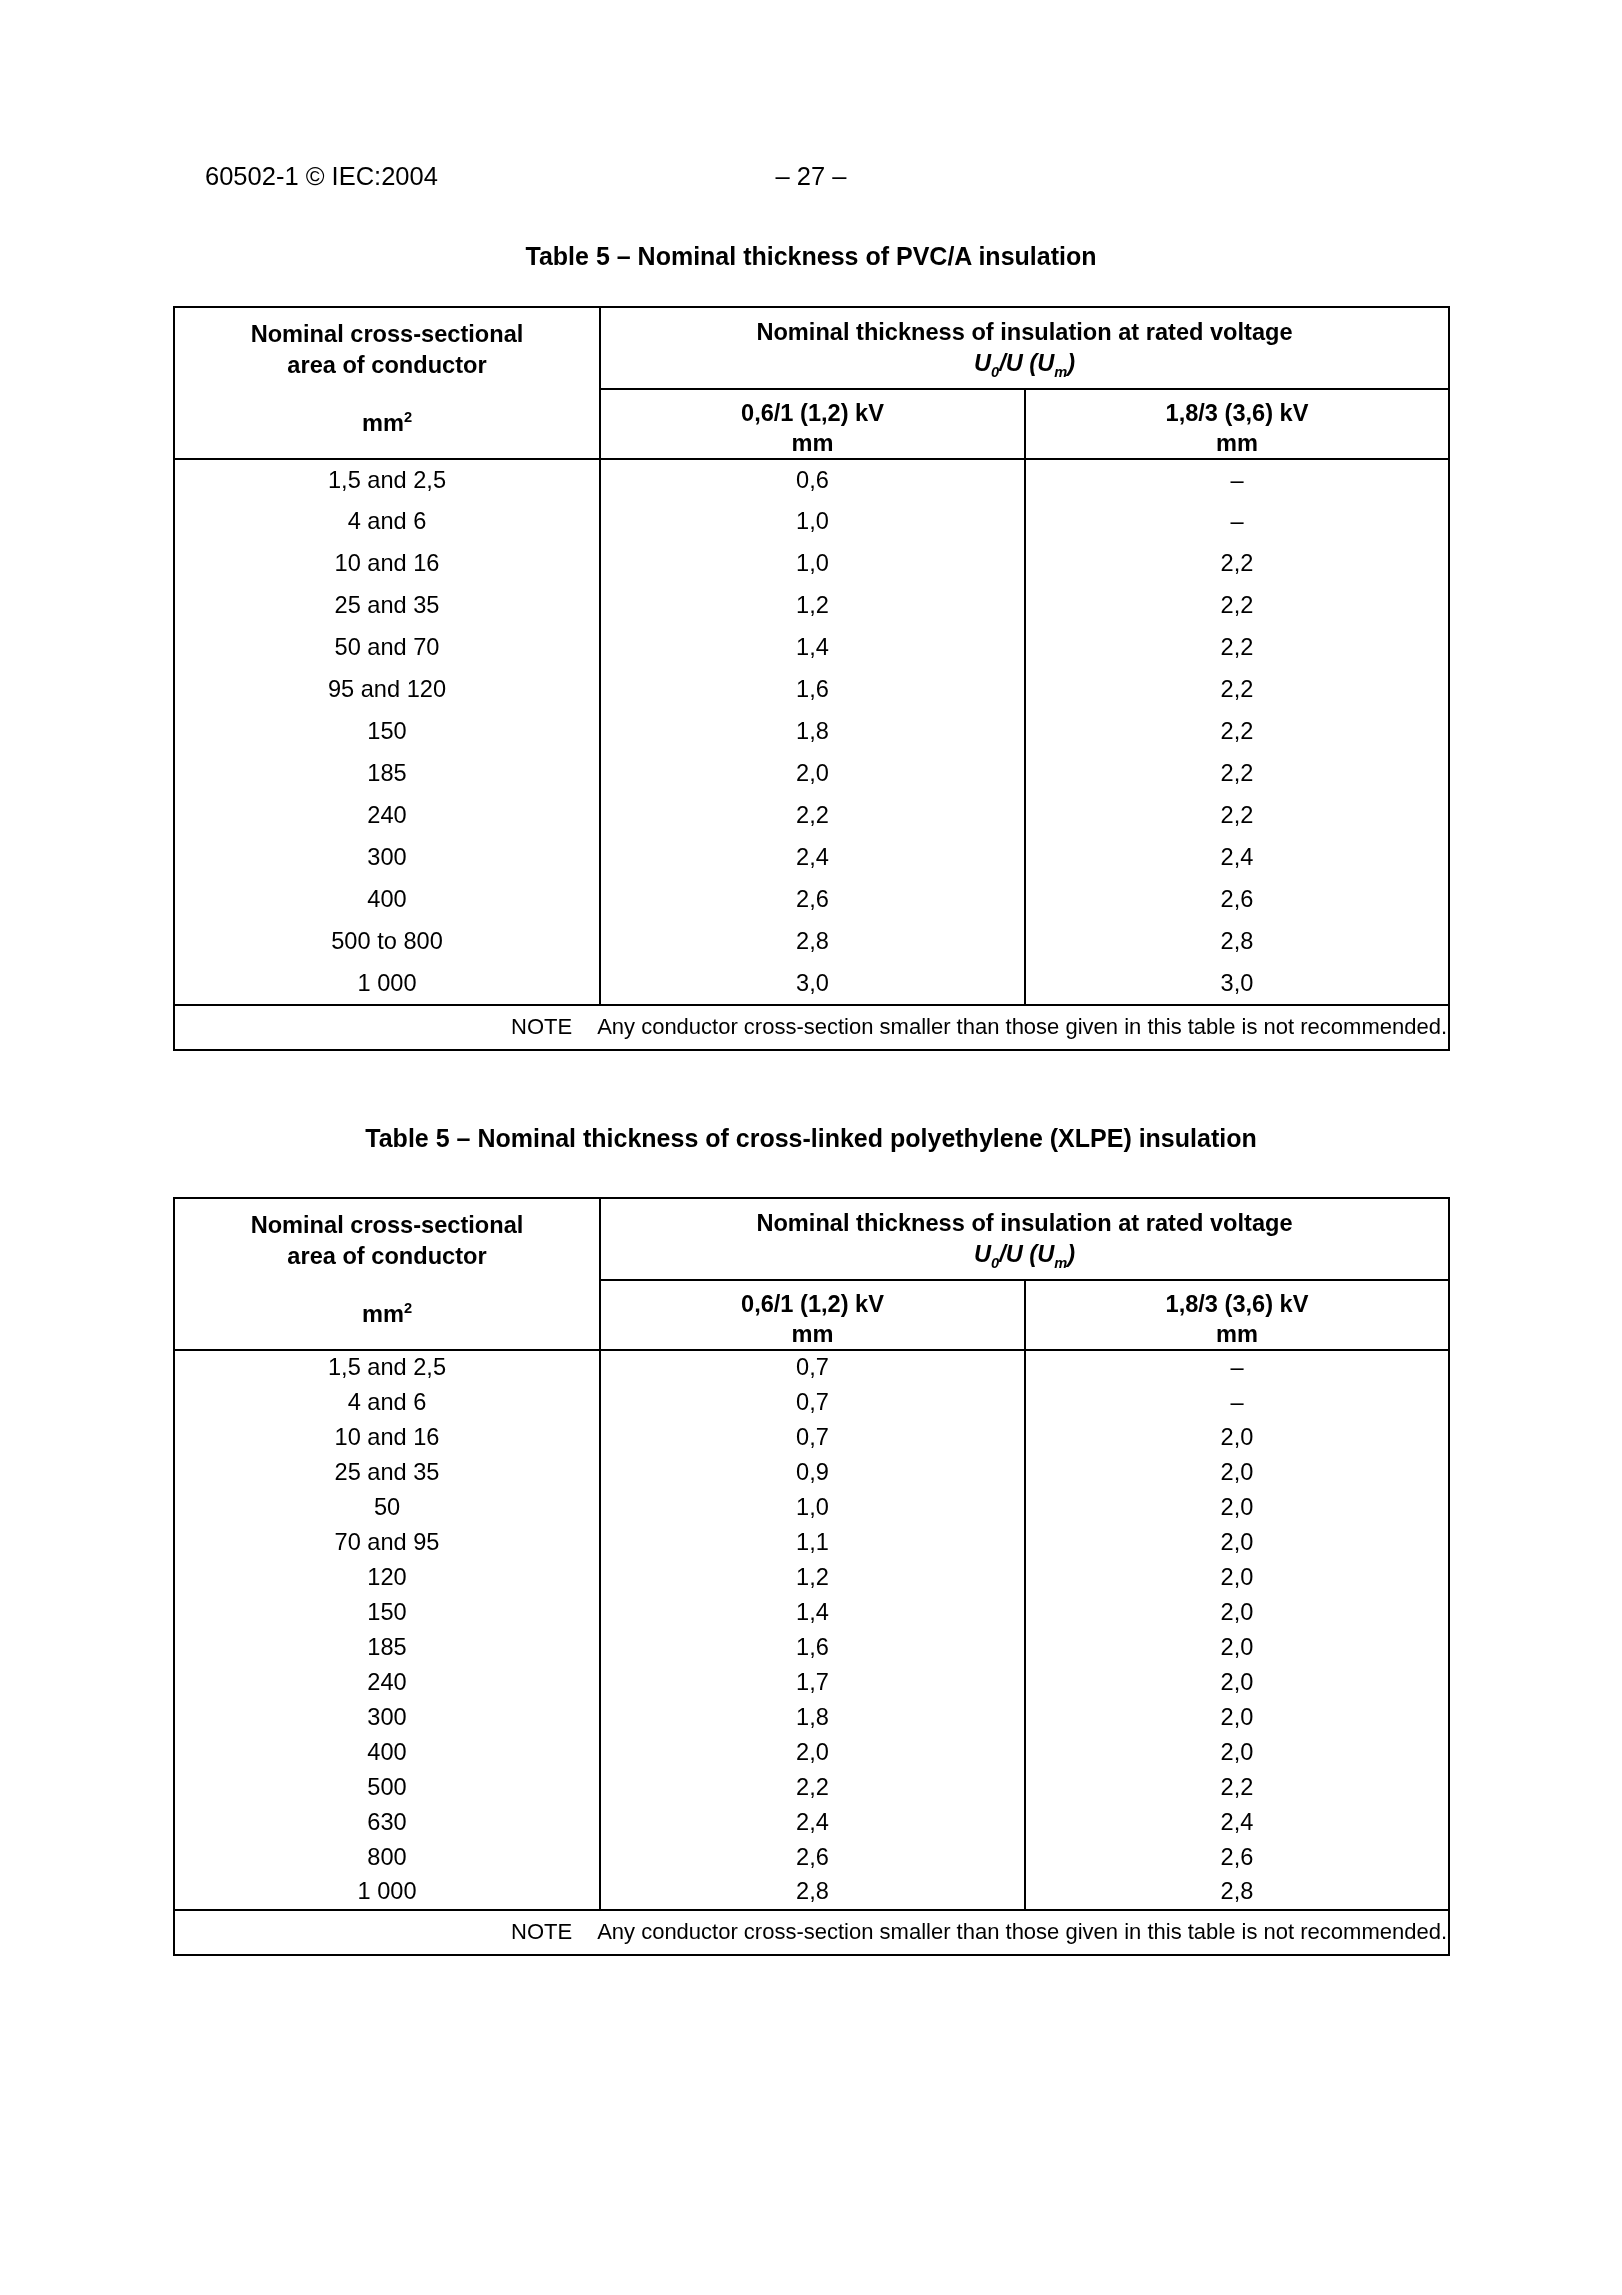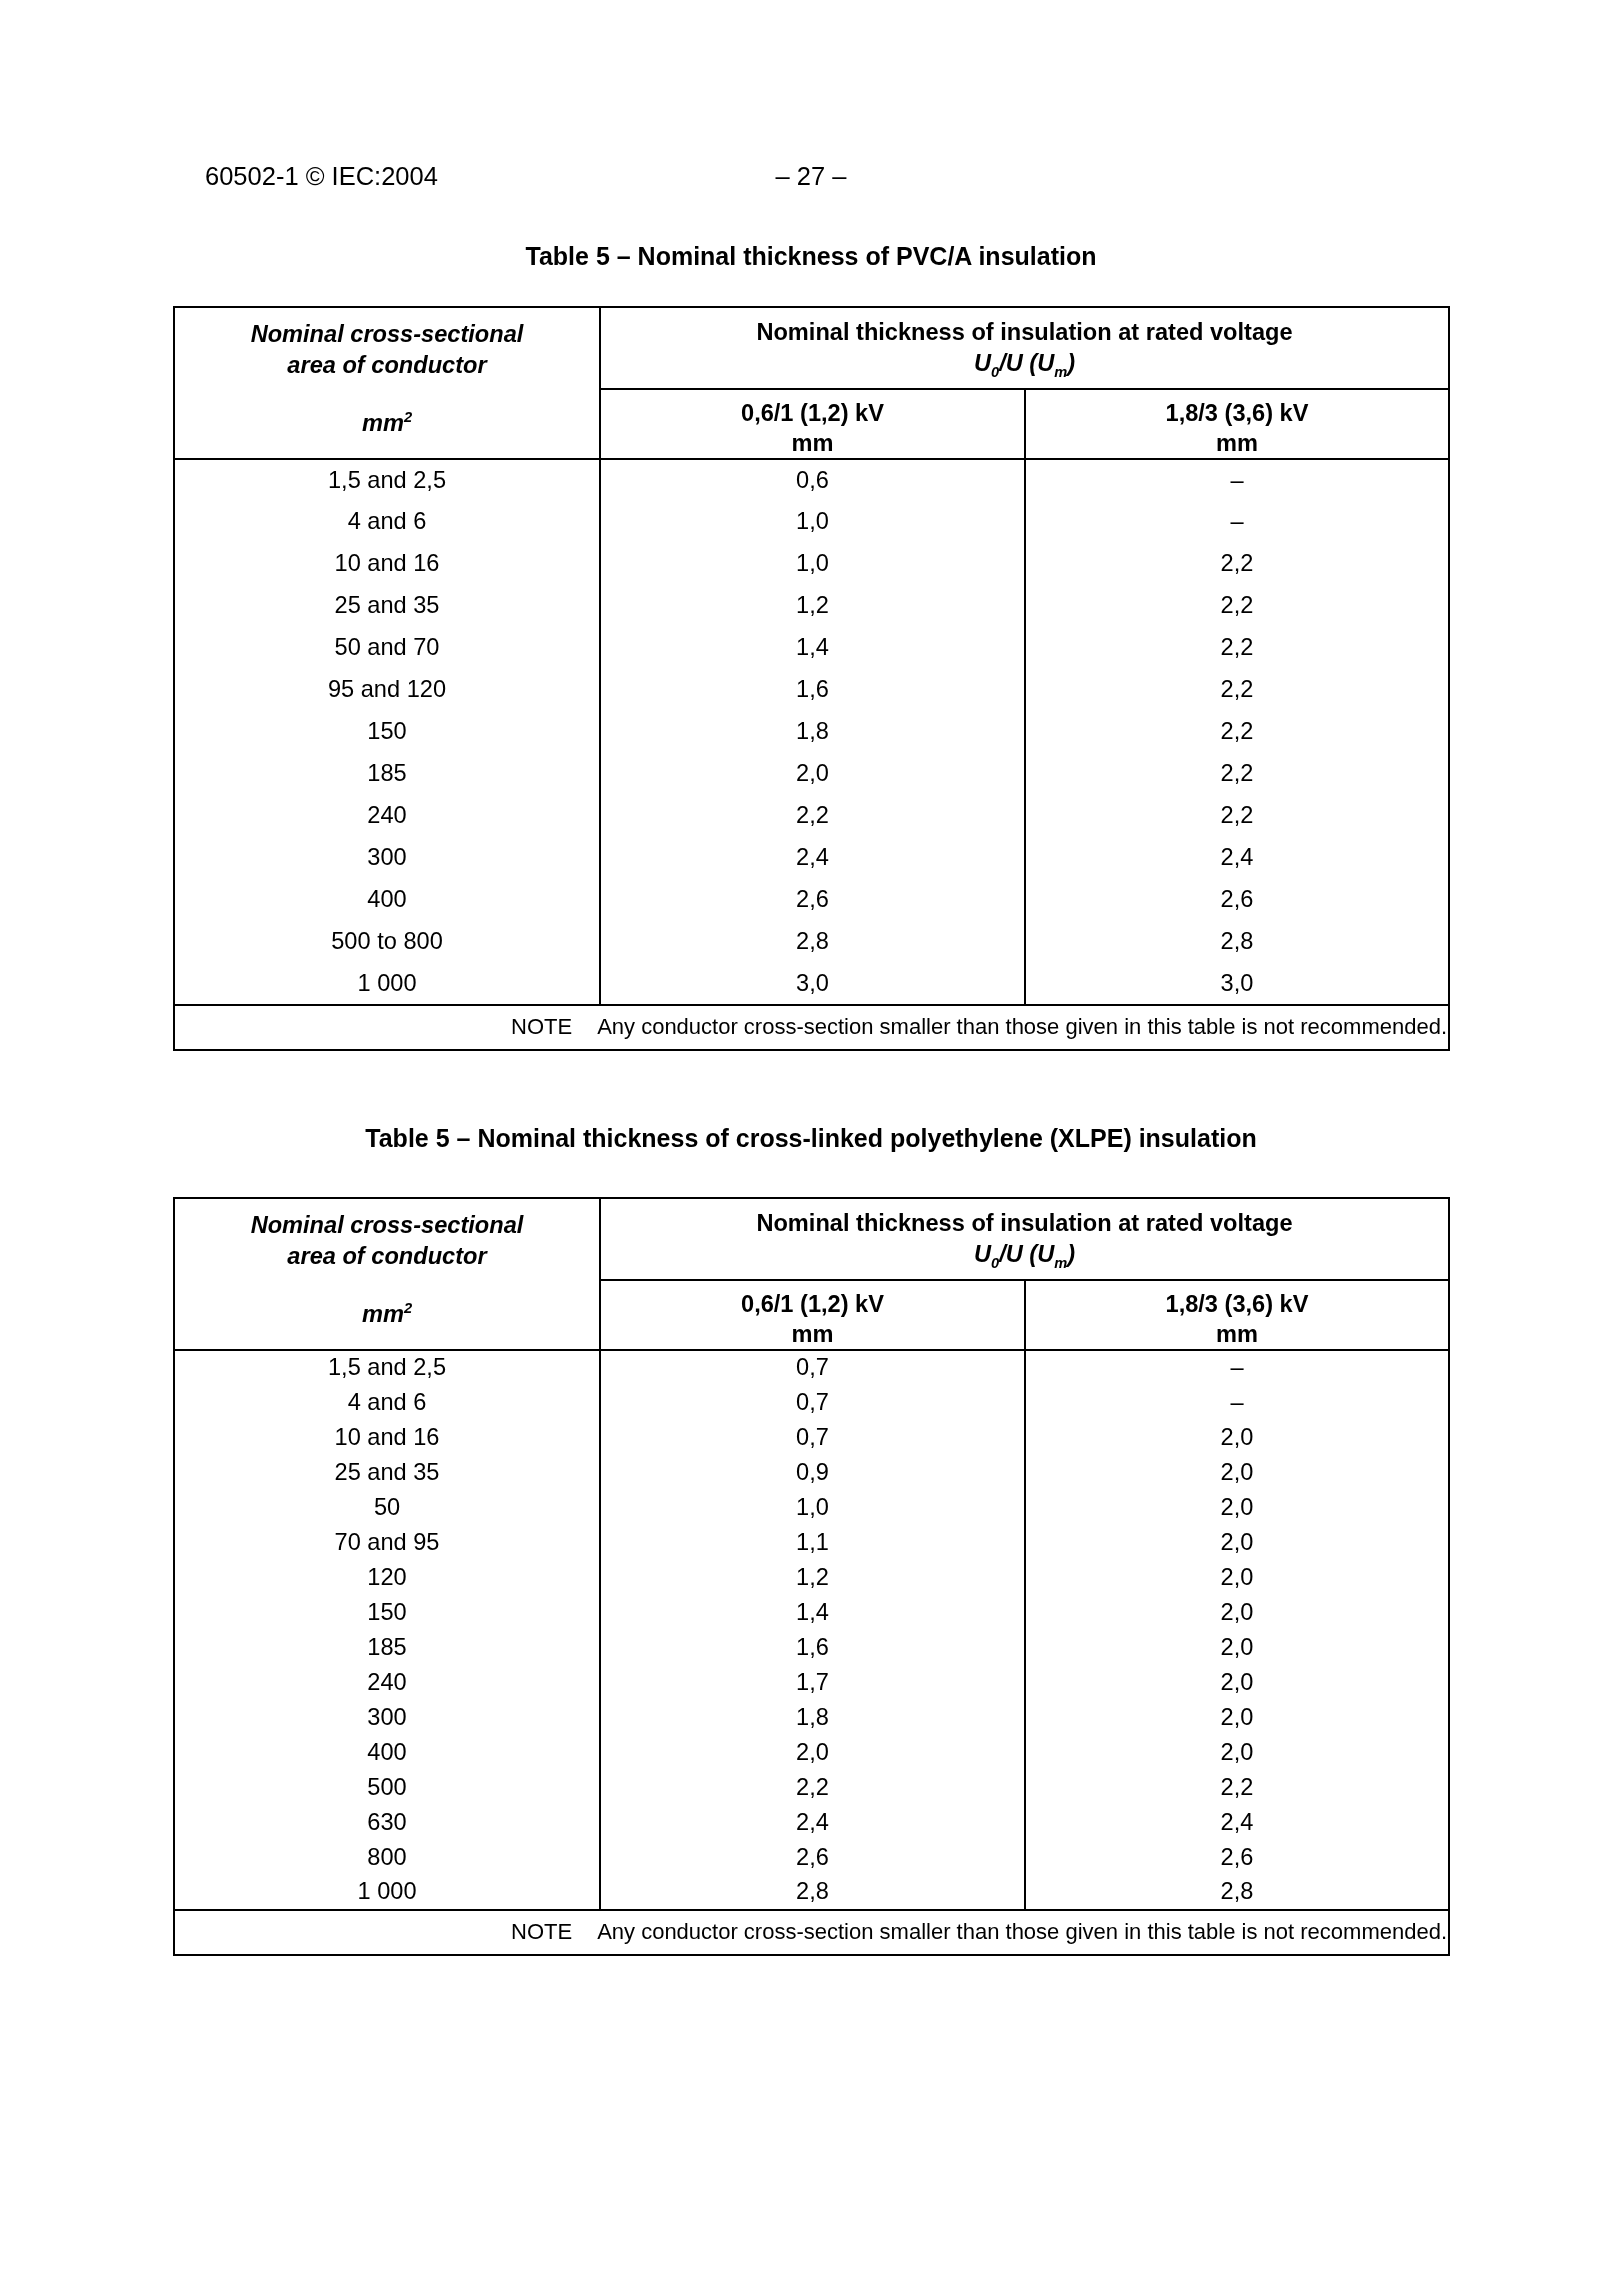--- a/index.html
+++ b/index.html
@@ -59,21 +59,20 @@
   col.c2 { width: 425px; }
   col.c3 { width: 424px; }
 
   thead tr { height: 59px; }
   th { padding: 0; font-weight: bold; font-size: 23.6px; }
 
   th.c1h {
     border-right: 2px solid #000;
     border-bottom: 2.6px solid #000;
     vertical-align: top;
-    font-style: italic;
   }
   .c1h-flex {
     box-sizing: border-box;
     height: 140px;
     display: flex;
     flex-direction: column;
     justify-content: space-between;
     align-items: center;
     padding: 10.5px 0 9.2px 0;
     line-height: 31px;

